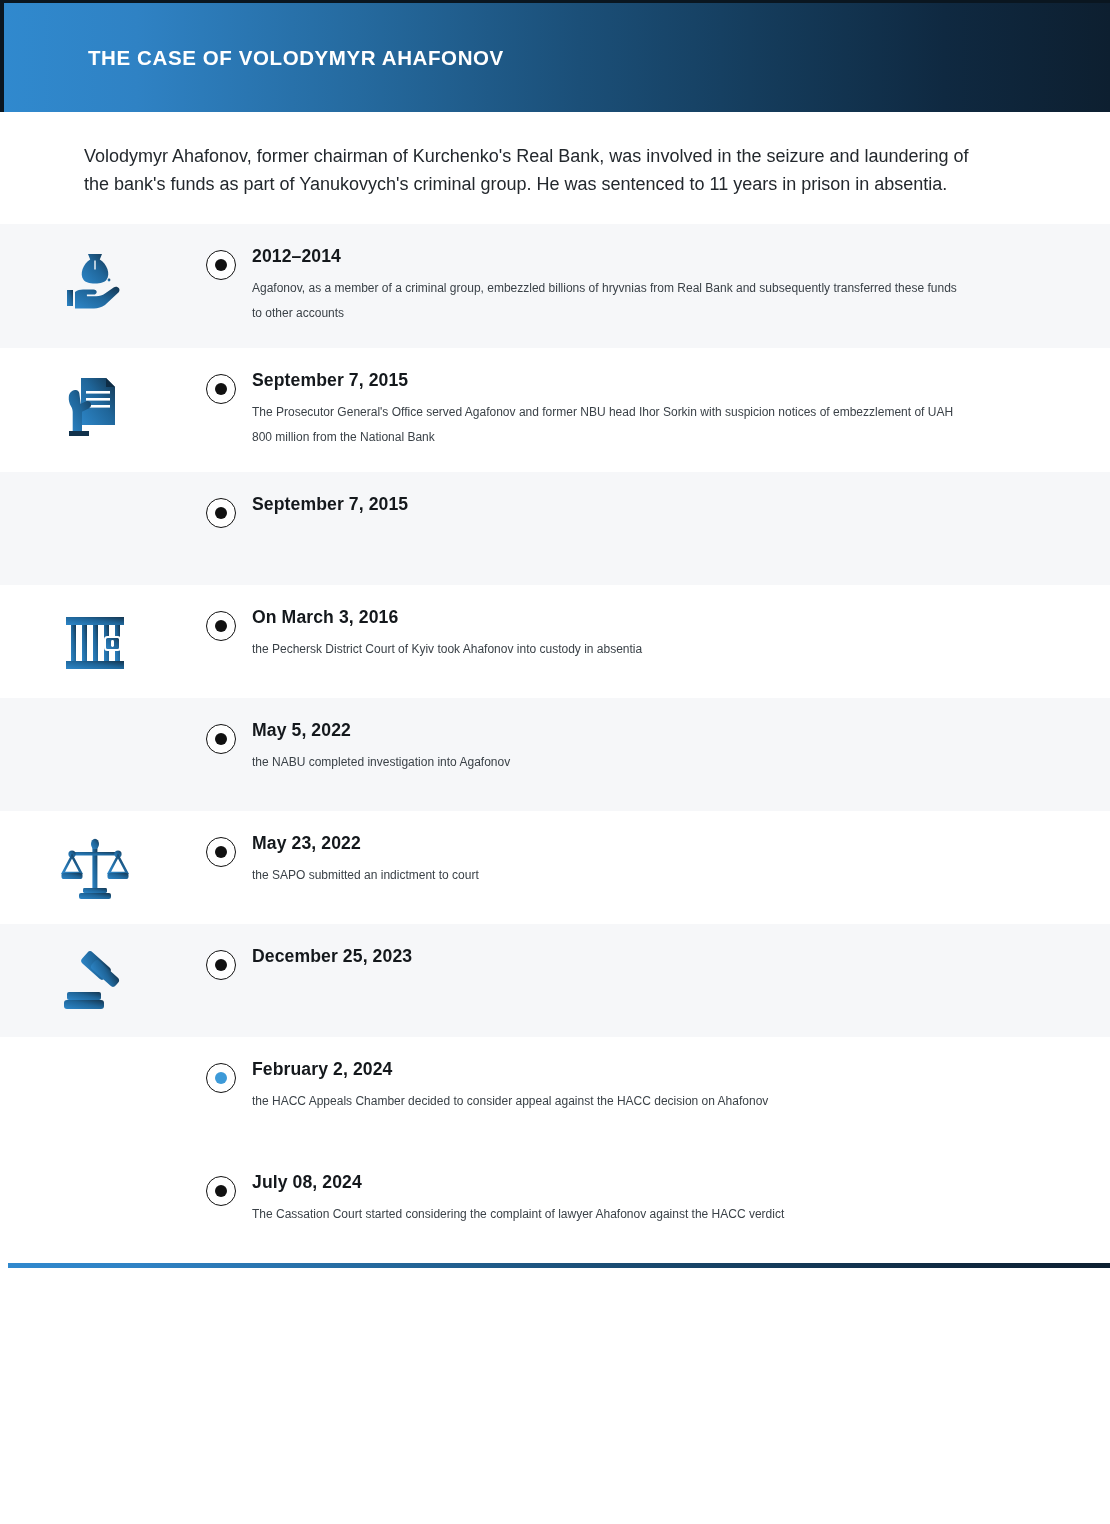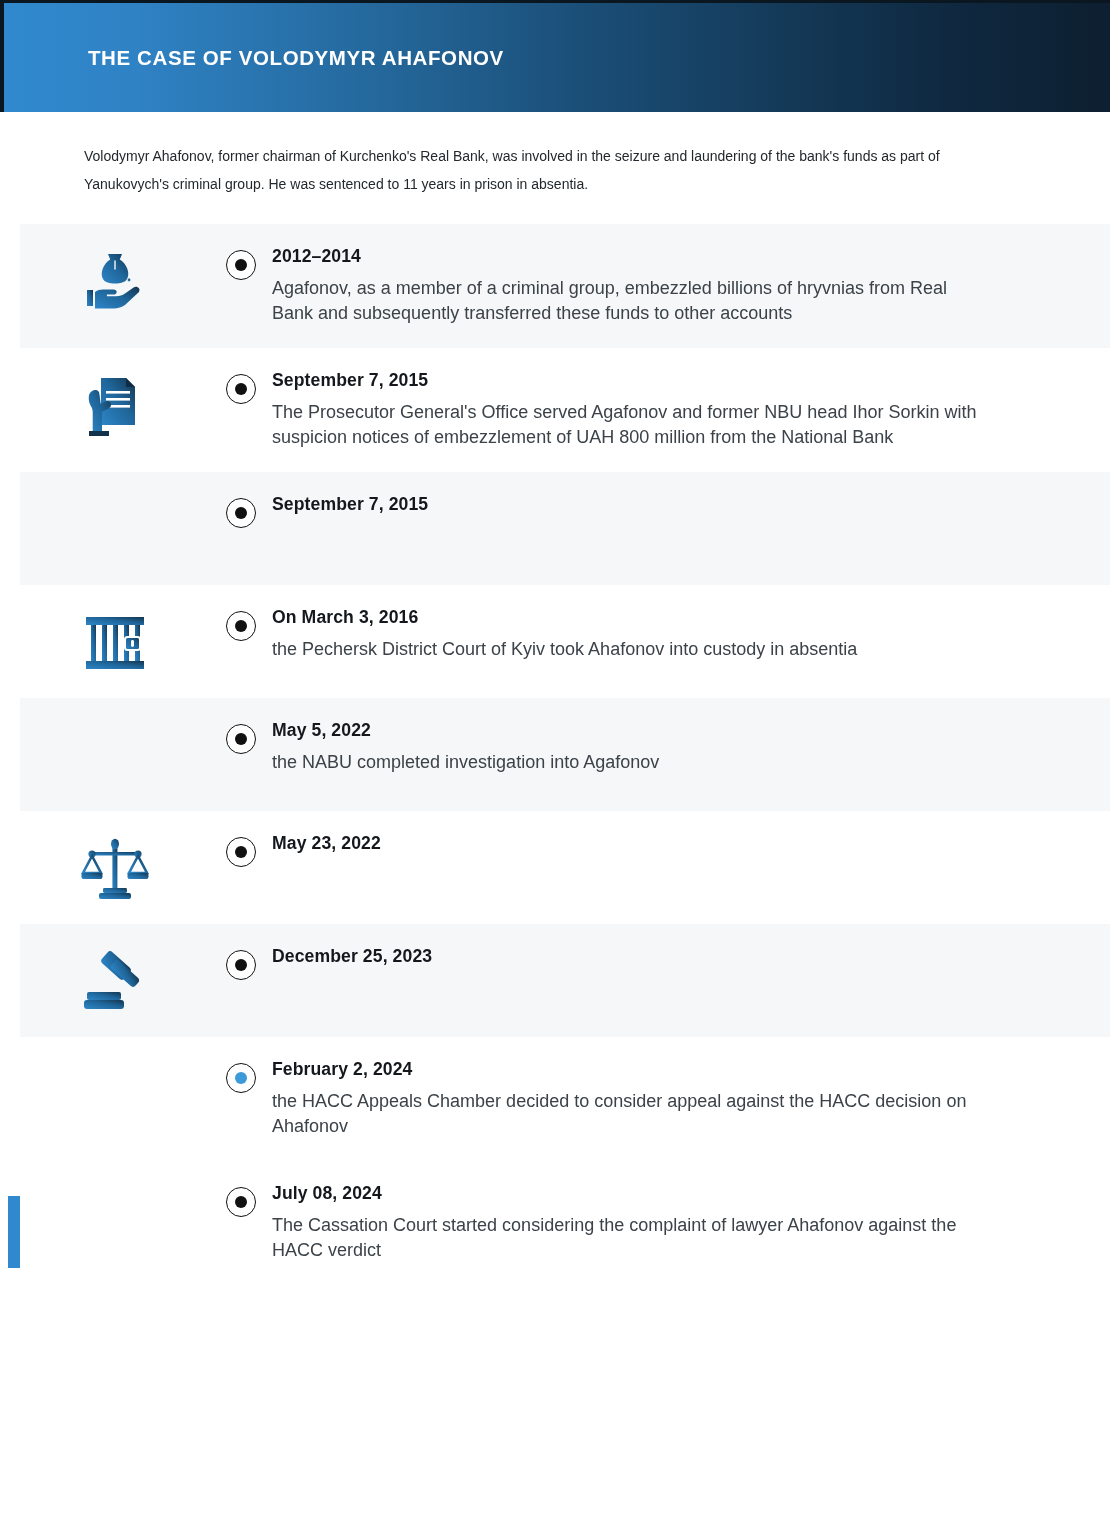--- a/index.html
+++ b/index.html
@@ -41,31 +41,30 @@
   }
 
   
   .intro {
     position: relative;
     width: 1110px;
     padding: 30px 84px 26px 84px;
     background: #ffffff;
   }
   .intro-text {
-    font-size: 14px;
+    font-size: 18px;
     line-height: 28px;
     color: #23282d;
     max-width: 910px;
   }
 
   
   .timeline {
     position: relative;
     width: 1110px;
-    padding-left: 20px;
   }
 
   
   .spine {
     position: absolute;
     left: 220px;
     top: 42px;
     bottom: 50px;
     width: 1.6px;
     background: #111111;
@@ -127,21 +126,21 @@
     padding: 22px 110px 22px 0;
   }
   .evt-date {
     font-size: 17.6px;
     font-weight: 700;
     color: #14181c;
     letter-spacing: 0.1px;
     margin-bottom: 9px;
   }
   .evt-desc {
-    font-size: 18px;
+    font-size: 12px;
     line-height: 25px;
     color: #3b4248;
     max-width: 718px;
   }
 
   
   .footer {
     position: absolute;
     left: 8px;
     bottom: 0;
@@ -331,20 +330,21 @@
             </svg>
           </span>
         </div>
         <div class="marker-cell">
           <div class="marker">
             <span class="dot"></span>
           </div>
         </div>
         <div class="content-cell">
           <div class="evt-date">May 23, 2022</div>
+          <div class="evt-desc">the SAPO submitted an indictment to court</div>
         </div>
       </div>
       <div class="row alt">
         <div class="icon-cell">
           <span>
             <svg width="72" height="72" viewBox="0 0 72 72">
               <defs>
                 <linearGradient id="g_gavel-icon" x1="0" y1="1" x2="1" y2="0">
                   <stop offset="0%" stop-color="#2d86c8"></stop>
                   <stop offset="55%" stop-color="#1f6599"></stop>

